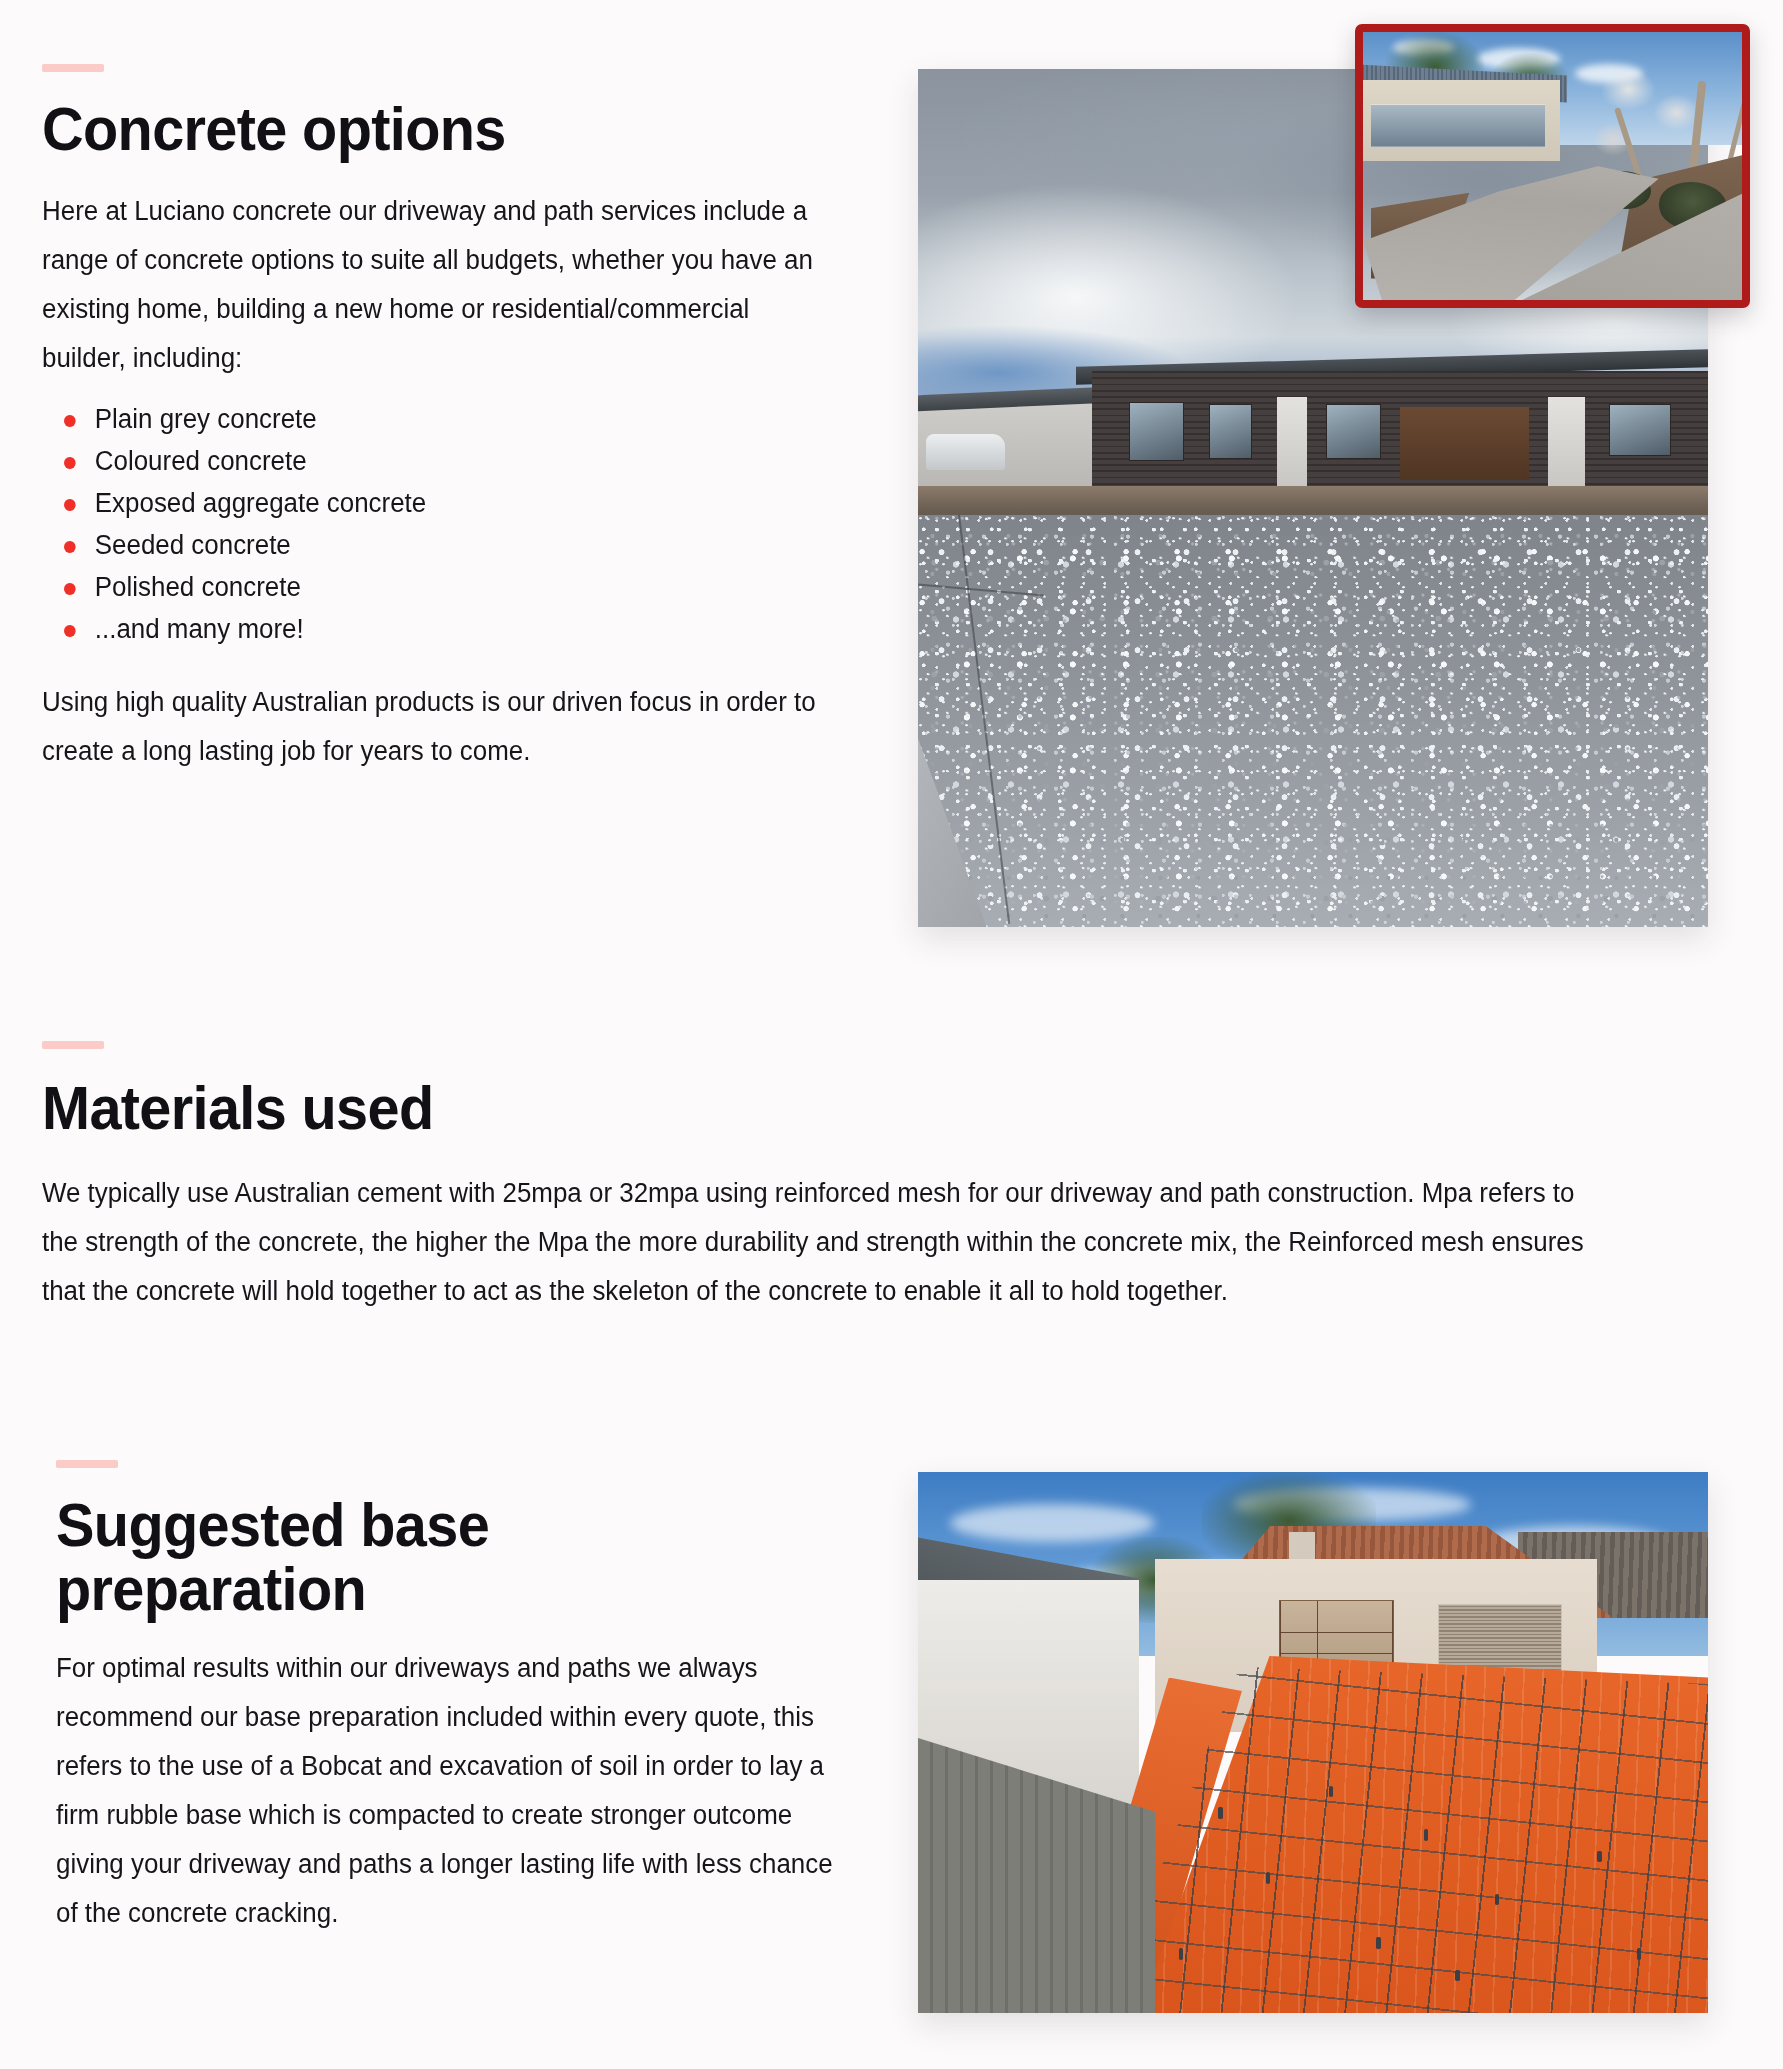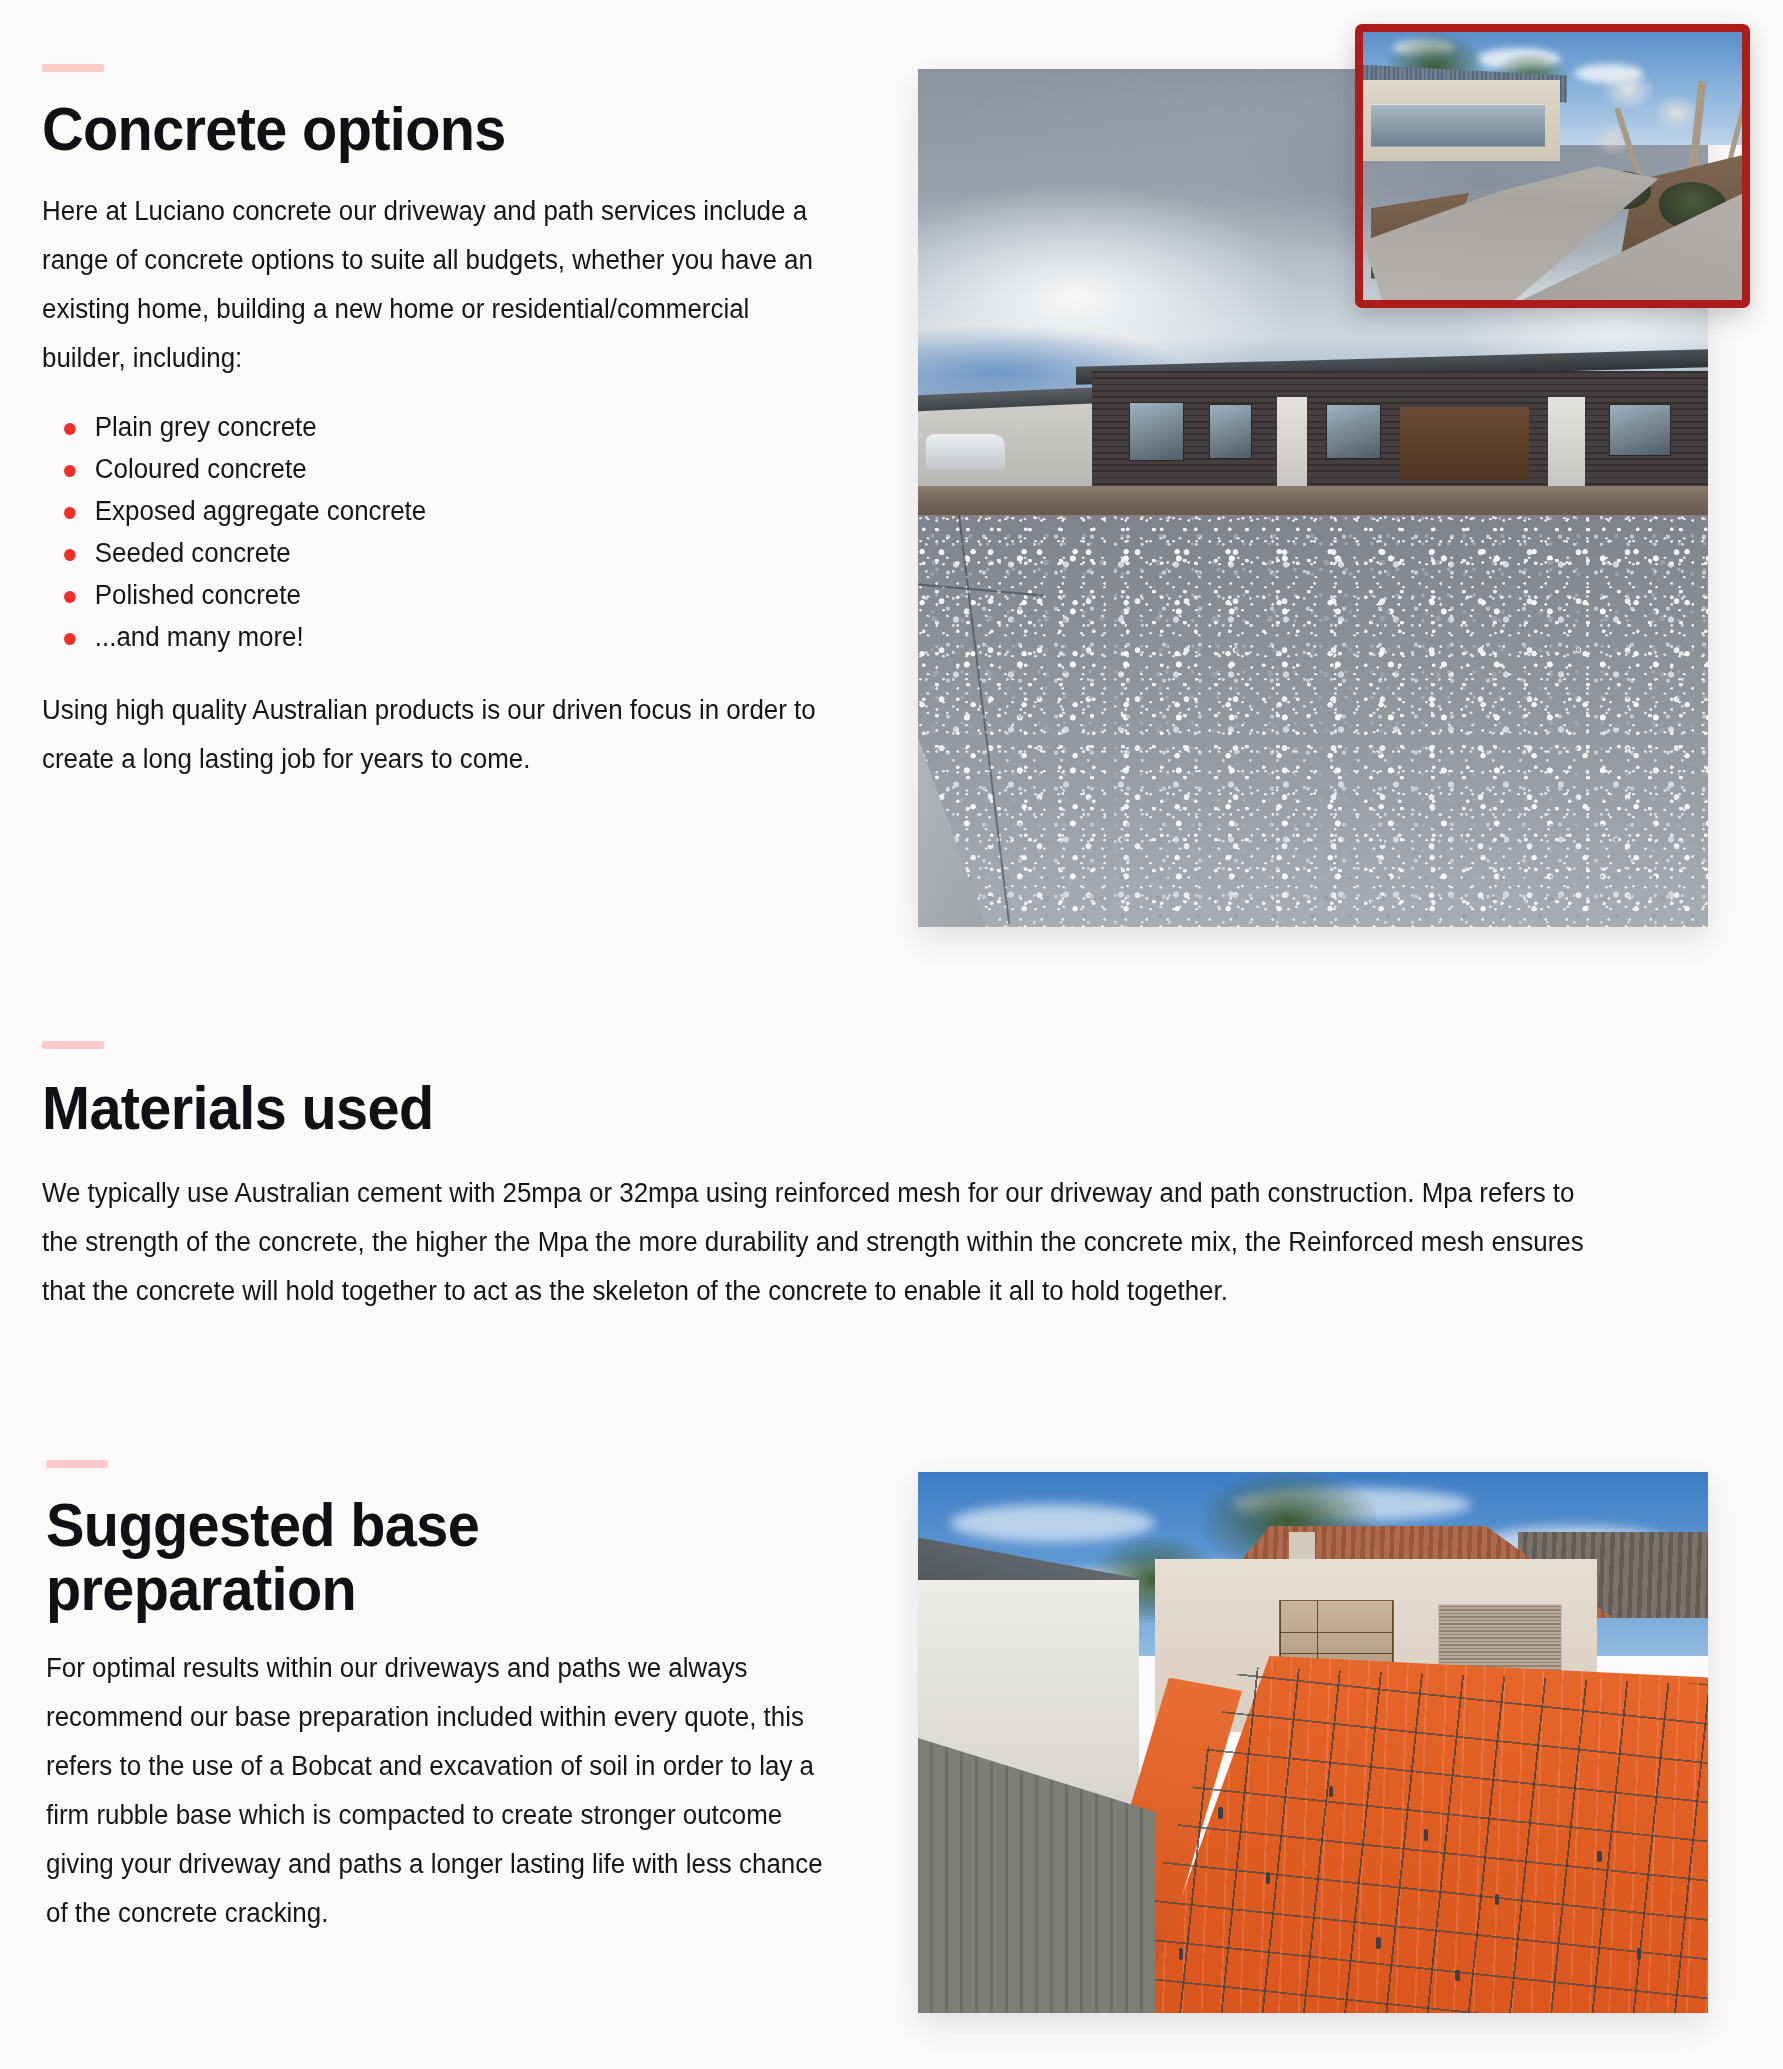--- a/index.html
+++ b/index.html
@@ -54,21 +54,21 @@
     left: 42px;
     top: 64px;
     width: 820px;
   }
   #section-concrete-options .accent-bar { margin-bottom: 25px; }
   #section-concrete-options h2.section-title { margin-bottom: 26.5px; }
   #section-concrete-options p.body-text { width: 812px; }
 
   ul.options-list {
     list-style: none;
-    margin: 30px 0 35px 0;
+    margin: 22px 0 35px 0;
     padding: 0;
   }
   li.bullet-item {
     position: relative;
     padding-left: 55px;
     margin-bottom: 14px;
     line-height: 28px;
   }
   li.bullet-item .bullet-dot {
     position: absolute;
@@ -87,21 +87,21 @@
     top: 1041px;
     width: 1641px;
   }
   #section-materials-used .accent-bar { margin-bottom: 26.5px; }
   #section-materials-used h2.section-title { margin-bottom: 30px; }
   #section-materials-used p.body-text { width: 1623px; }
 
   
   #section-base-preparation {
     position: absolute;
-    left: 46px;
+    left: 56px;
     top: 1460px;
     width: 820px;
   }
   #section-base-preparation .accent-bar { margin-bottom: 25px; }
   #section-base-preparation h2.section-title {
     margin-bottom: 23px;
     max-width: 565px;
   }
   #section-base-preparation p.body-text { width: 812px; }
 

